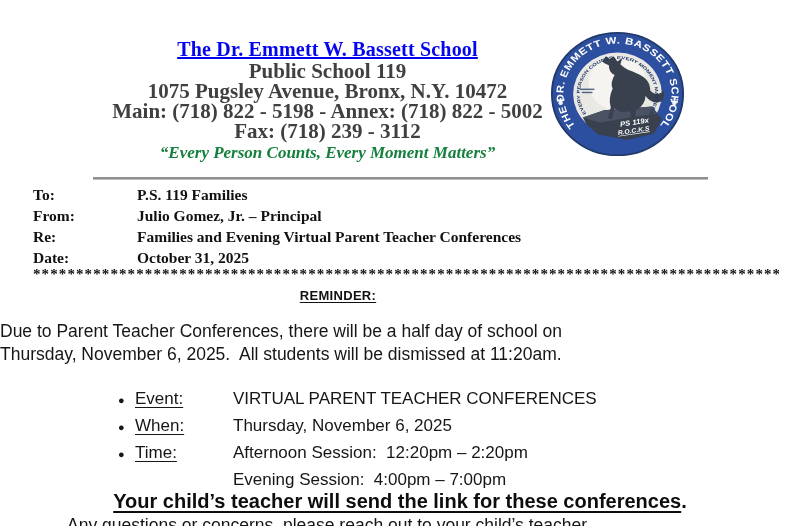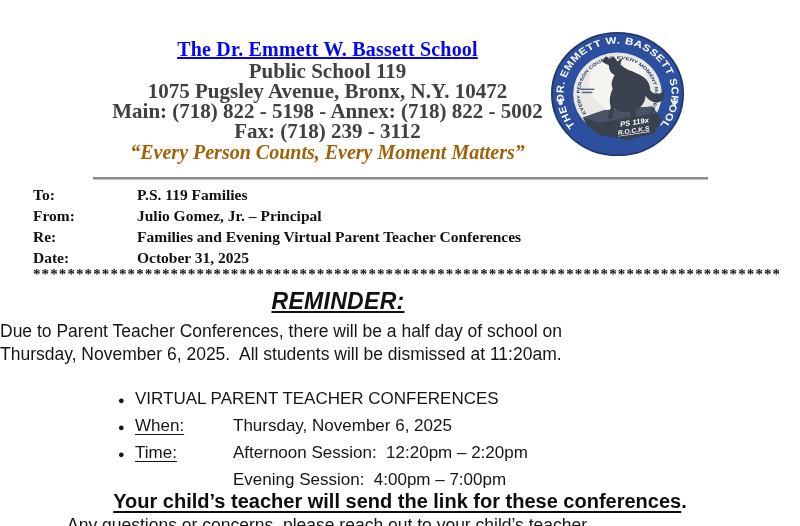--- a/index.html
+++ b/index.html
@@ -29,24 +29,24 @@
     line-height: 24px;
     letter-spacing: 0.2px;
   }
   .header-line {
     font-size: 21px;
     font-weight: bold;
     color: #404040;
     line-height: 20px;
   }
   .motto {
-    font-size: 20px;
+    font-size: 17px;
     font-weight: bold;
     font-style: italic;
-    color: #a16207;
+    color: #15803d;
     line-height: 21px;
     margin-top: 1px;
   }
   
   .logo {
     position: absolute;
     top: 15px; left: 550px;
     width: 135px; height: 126px;
   }
   
@@ -78,24 +78,23 @@
     letter-spacing: 1.1px;
     line-height: 17px;
   }
   
   .sans { font-family: "Liberation Sans", "DejaVu Sans", sans-serif; }
   .reminder-heading {
     position: absolute;
     top: 272px; left: 0;
     width: 676px;
     text-align: center;
-    font-size: 23px;
+    font-size: 13px;
     font-weight: bold;
     letter-spacing: 0.3px;
-    font-style: italic;
   }
   .reminder-heading span { text-decoration: underline; text-underline-offset: 2px; }
   .para {
     position: absolute;
     top: 304px; left: 0;
     width: 800px;
     text-align: left;
     font-size: 17.5px;
     line-height: 22.5px;
     color: #161616;
@@ -230,20 +229,21 @@
   </div>
 
   <div class="para sans">
     <div>Due to Parent Teacher Conferences, there will be a half day of school on</div>
     <div>Thursday, November 6, 2025.  All students will be dismissed at 11:20am.</div>
   </div>
 
   <div class="bullets sans">
     <div class="bullet-row">
       <span class="bullet-dot">●</span>
+      <span class="bullet-label"><span>Event:</span></span>
       <span class="bullet-value">VIRTUAL PARENT TEACHER CONFERENCES</span>
     </div>
     <div class="bullet-row">
       <span class="bullet-dot">●</span>
       <span class="bullet-label"><span>When:</span></span>
       <span class="bullet-value">Thursday, November 6, 2025</span>
     </div>
     <div class="bullet-row">
       <span class="bullet-dot">●</span>
       <span class="bullet-label"><span>Time:</span></span>

